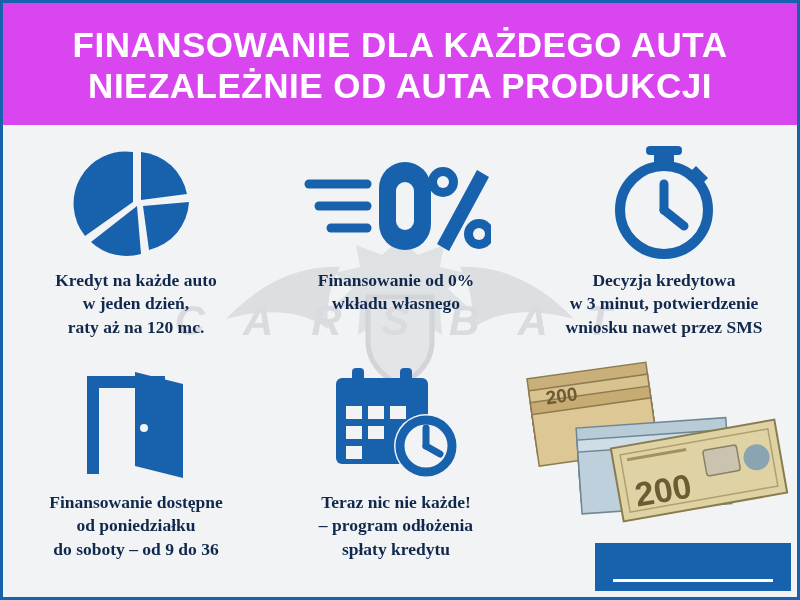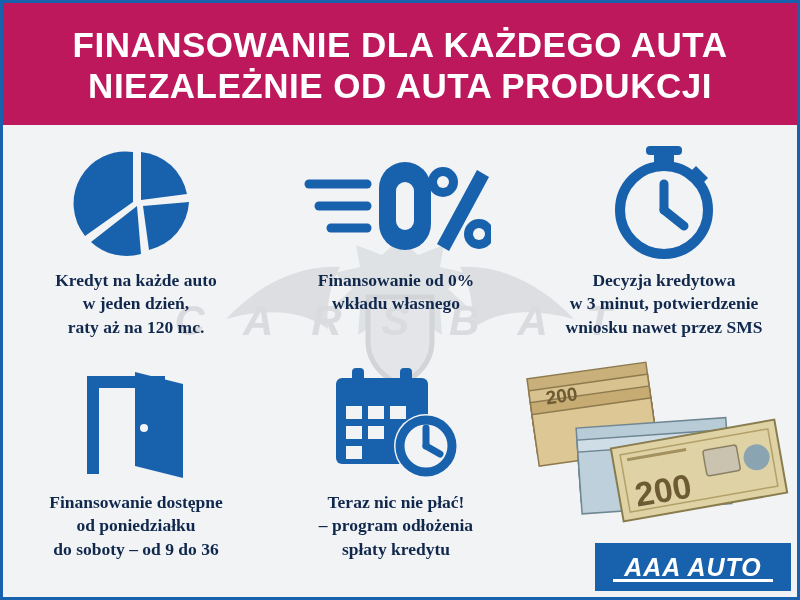--- a/index.html
+++ b/index.html
@@ -15,21 +15,21 @@
     background: #f2f3f5;
     border: 3px solid #1861ad;
   }
 
   
   .header {
     position: absolute;
     left: 0; top: 0;
     width: 100%;
     height: 122px;
-    background: #be185d;
+    background: #d946ef;
     display: flex;
     flex-direction: column;
     align-items: center;
     justify-content: center;
     padding-top: 4px;
   }
   .header .line {
     color: #ffffff;
     font-weight: bold;
     font-size: 35px;
@@ -256,21 +256,21 @@
             <rect x="20" y="80" width="16" height="13"></rect>
           </g>
           <circle cx="100" cy="80" r="32" fill="#f2f3f5"></circle>
           <circle cx="100" cy="80" r="26" fill="none" stroke="#1861ad" stroke-width="9"></circle>
           <g stroke="#1861ad" stroke-width="7" stroke-linecap="round">
             <path d="M100 80 L100 62"></path>
             <path d="M100 80 L114 88"></path>
           </g>
         </svg>
       </div>
-      <div class="caption">Teraz nic nie płać!
+      <div class="caption">Teraz nic nie każde!
 – program odłożenia
 spłaty kredytu</div>
     </div>
   </div>
 
   <div class="money">
     <svg width="270" height="170" viewBox="0 0 270 170" aria-hidden="true">
       <g>
 
         <g transform="rotate(-8 80 60)">
@@ -293,17 +293,16 @@
           <text x="112" y="140" font-family="Liberation Sans, sans-serif" font-size="34" font-weight="bold" fill="#6d5b33">200</text>
           <rect x="186" y="96" width="34" height="26" rx="3" fill="#c9c3b0" stroke="#8d8164" stroke-width="1.5"></rect>
           <circle cx="238" cy="112" r="13" fill="#6f94b5" opacity="0.75"></circle>
           <path d="M110 92 h60" stroke="#a3925f" stroke-width="3"></path>
         </g>
       </g>
     </svg>
   </div>
 
   <div class="logo">
-    <span class="logo-text">AAA AUTO</span>
     <span class="logo-underline"></span>
   </div>
 
 </div>
 
 </body></html>

